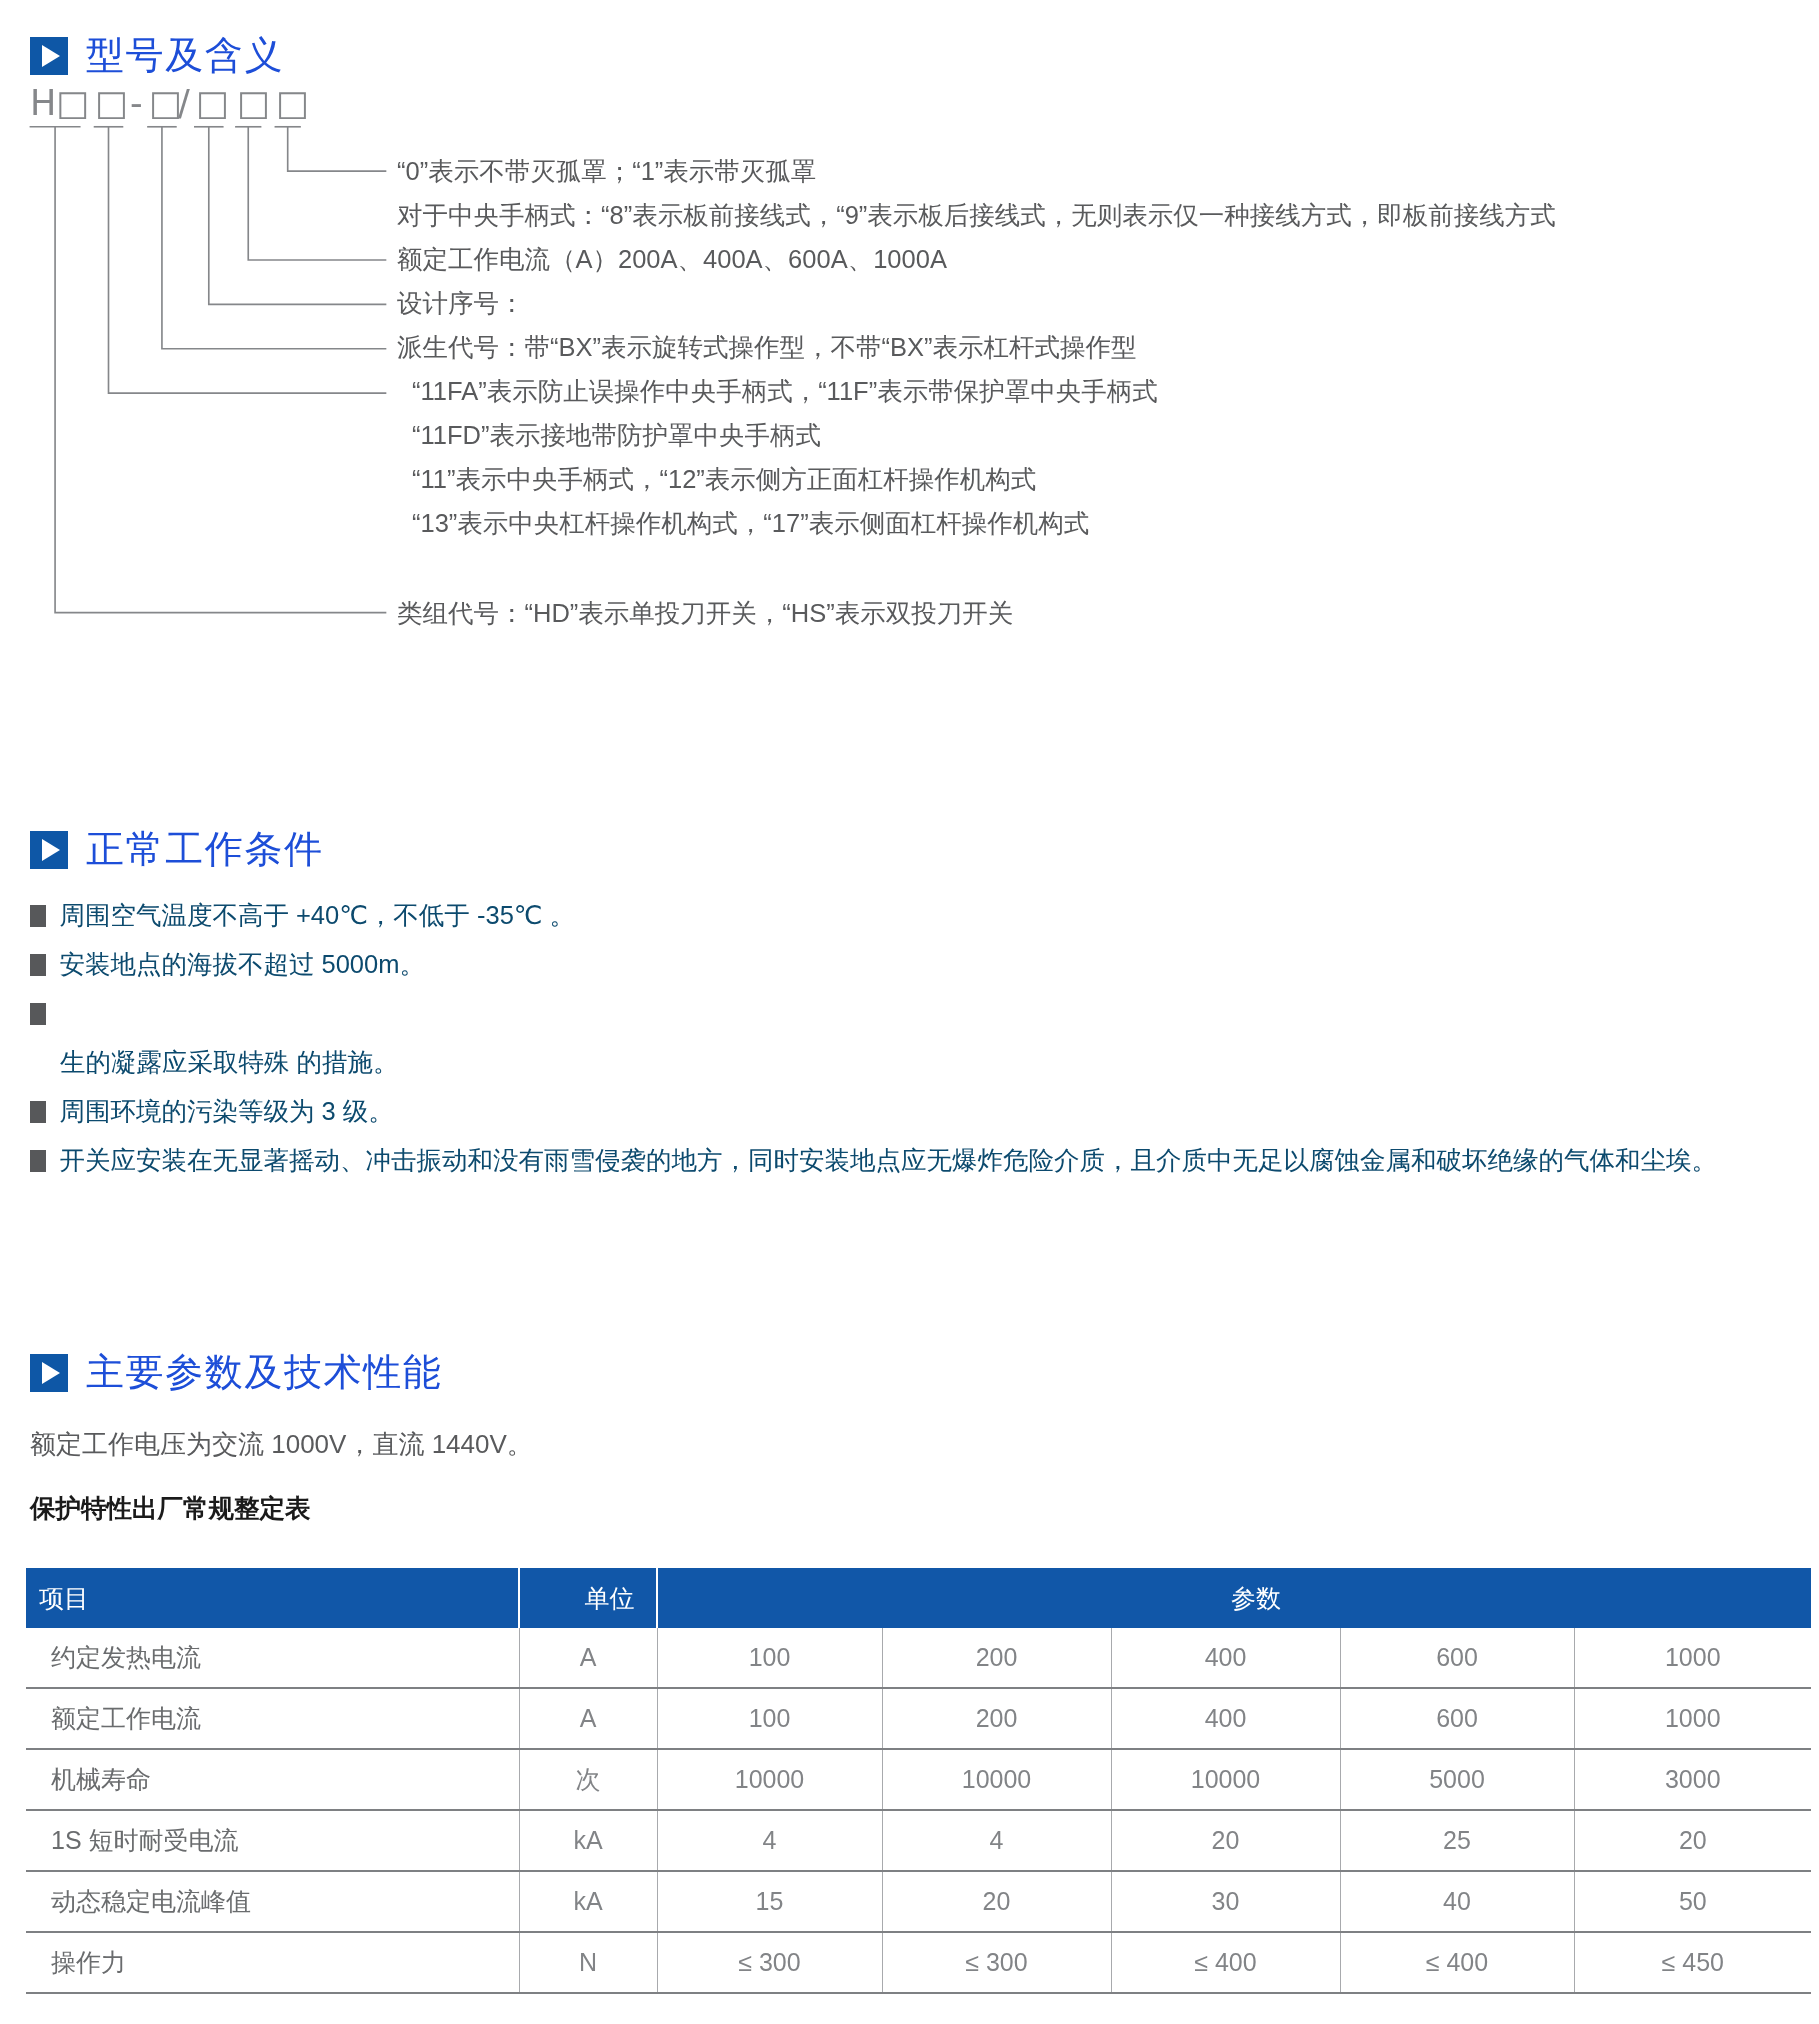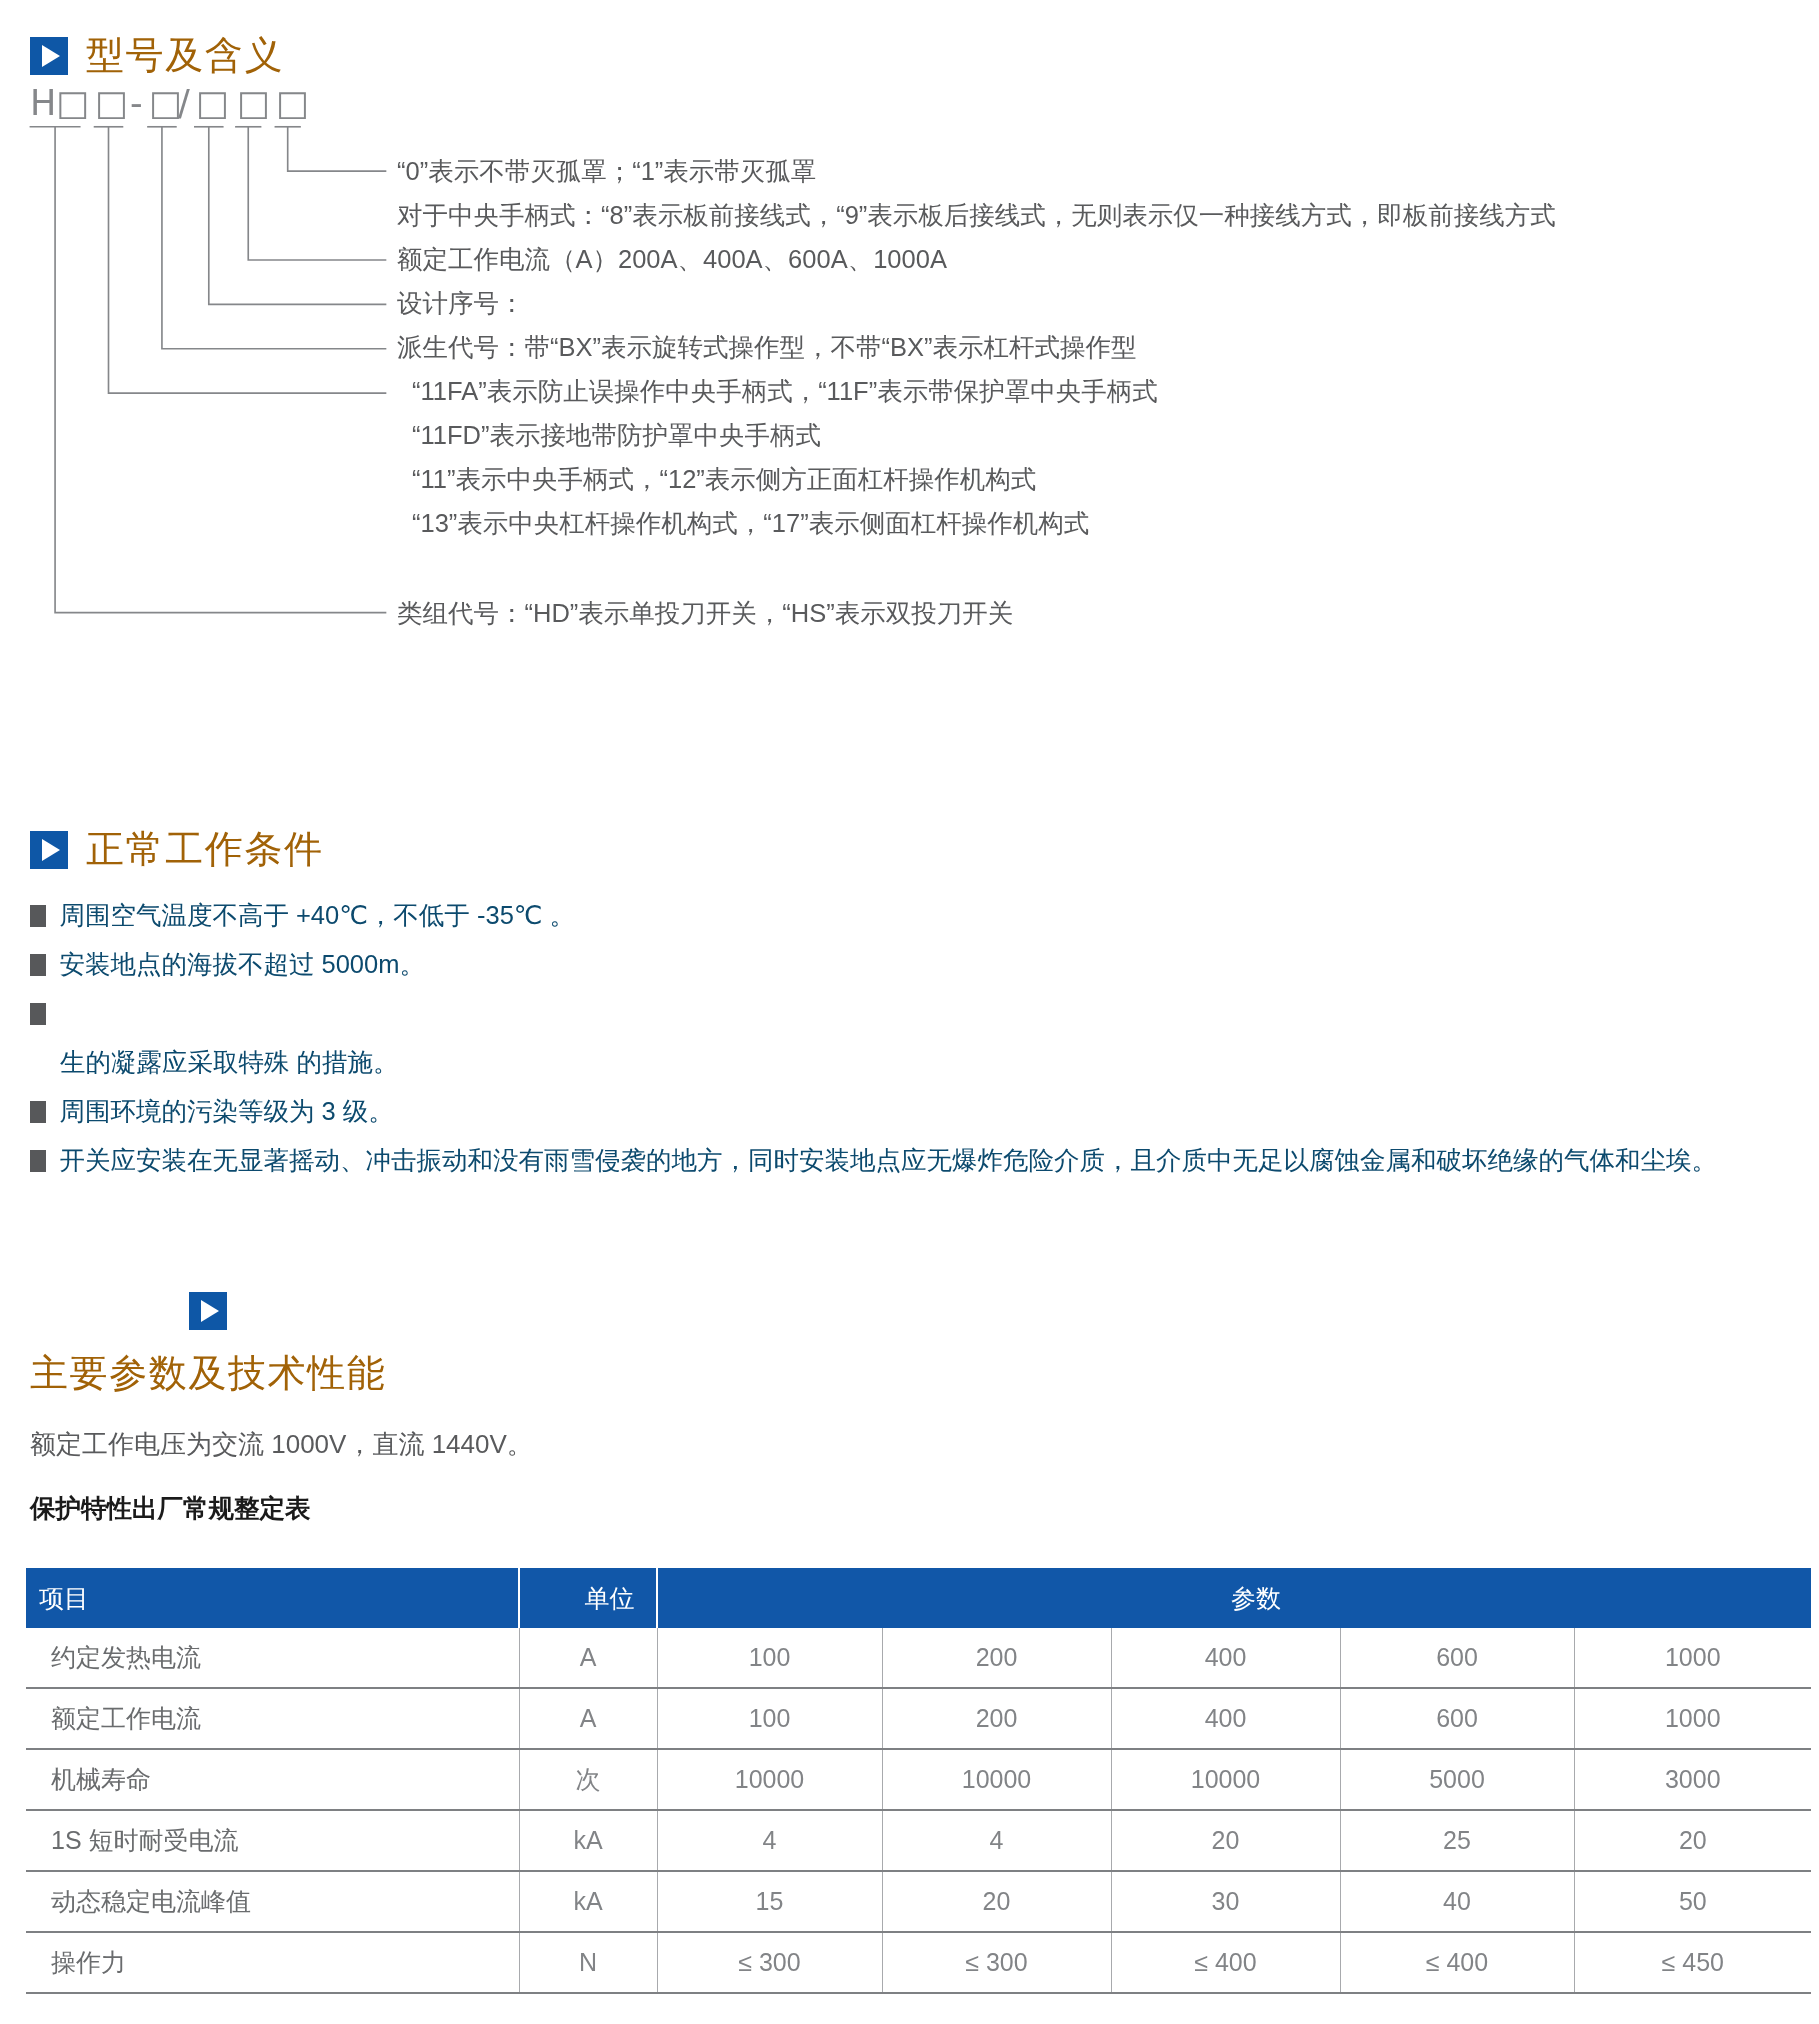--- a/index.html
+++ b/index.html
@@ -4,21 +4,21 @@
 <style>
   html,body{margin:0;padding:0;background:#ffffff;}
   #page{
     position:relative;width:1819px;height:2025px;background:#ffffff;overflow:hidden;
     font-family:"Liberation Sans","DejaVu Sans",sans-serif;
   }
   
   .sec-head{position:absolute;left:30px;display:flex;align-items:center;gap:18px;}
   .sec-icon{width:38px;height:38px;background:#0E57A6;display:flex;align-items:center;justify-content:center;flex:0 0 auto;}
   .sec-icon .tri{width:0;height:0;border-left:18px solid #ffffff;border-top:11.5px solid transparent;border-bottom:11.5px solid transparent;margin-left:4.1px;}
-  .sec-title{font-size:38px;color:#a16207;letter-spacing:1.6px;white-space:nowrap;}
+  .sec-title{font-size:38px;color:#1d4ed8;letter-spacing:1.6px;white-space:nowrap;}
   
   .model-char{position:absolute;top:84px;font-size:35px;line-height:38px;color:#85878A;font-family:"DejaVu Sans","Liberation Sans",sans-serif;white-space:nowrap;}
   #diagram-svg{position:absolute;left:0;top:0;}
   #expl-lines{position:absolute;left:397px;top:149px;font-size:25.5px;line-height:44px;color:#595A5C;white-space:nowrap;}
   #expl-lines .indent{padding-left:15px;}
   .bottom-line{position:absolute;left:397px;top:591px;font-size:25.5px;line-height:44px;color:#595A5C;white-space:nowrap;}
   
   #bullet-lines{position:absolute;left:30px;top:891px;font-size:25.5px;line-height:49px;color:#0c4a6e;white-space:nowrap;}
   .bullet-sq{display:inline-block;width:16.4px;height:22px;background:#57585A;margin-right:13px;vertical-align:-2.5px;}
   #bullet-lines .cont{padding-left:30px;}
@@ -98,21 +98,21 @@
   </div>
   <div id="bullet-lines">
       <div class="bullet-line"><span class="bullet-sq"></span><span>周围空气温度不高于 +40℃，不低于 -35℃ 。</span></div>
       <div class="bullet-line"><span class="bullet-sq"></span><span>安装地点的海拔不超过 5000m。</span></div>
       <div class="bullet-line"><span class="bullet-sq"></span></div>
       <div class="bullet-line cont"><span>生的凝露应采取特殊 的措施。</span></div>
       <div class="bullet-line"><span class="bullet-sq"></span><span>周围环境的污染等级为 3 级。</span></div>
       <div class="bullet-line"><span class="bullet-sq"></span><span>开关应安装在无显著摇动、冲击振动和没有雨雪侵袭的地方，同时安装地点应无爆炸危险介质，且介质中无足以腐蚀金属和破坏绝缘的气体和尘埃。</span></div>
     </div>
 
-  <div class="sec-head" style="top:1292px;flex-direction:column;">
+  <div class="sec-head" style="top:1347px;">
     <span class="sec-icon">
         <span class="tri"></span>
       </span>
     <span class="sec-title">主要参数及技术性能</span>
   </div>
   <div class="intro-line">额定工作电压为交流 1000V，直流 1440V。</div>
   <div class="table-caption">保护特性出厂常规整定表</div>
 
   <table id="param-table">
     <colgroup>

